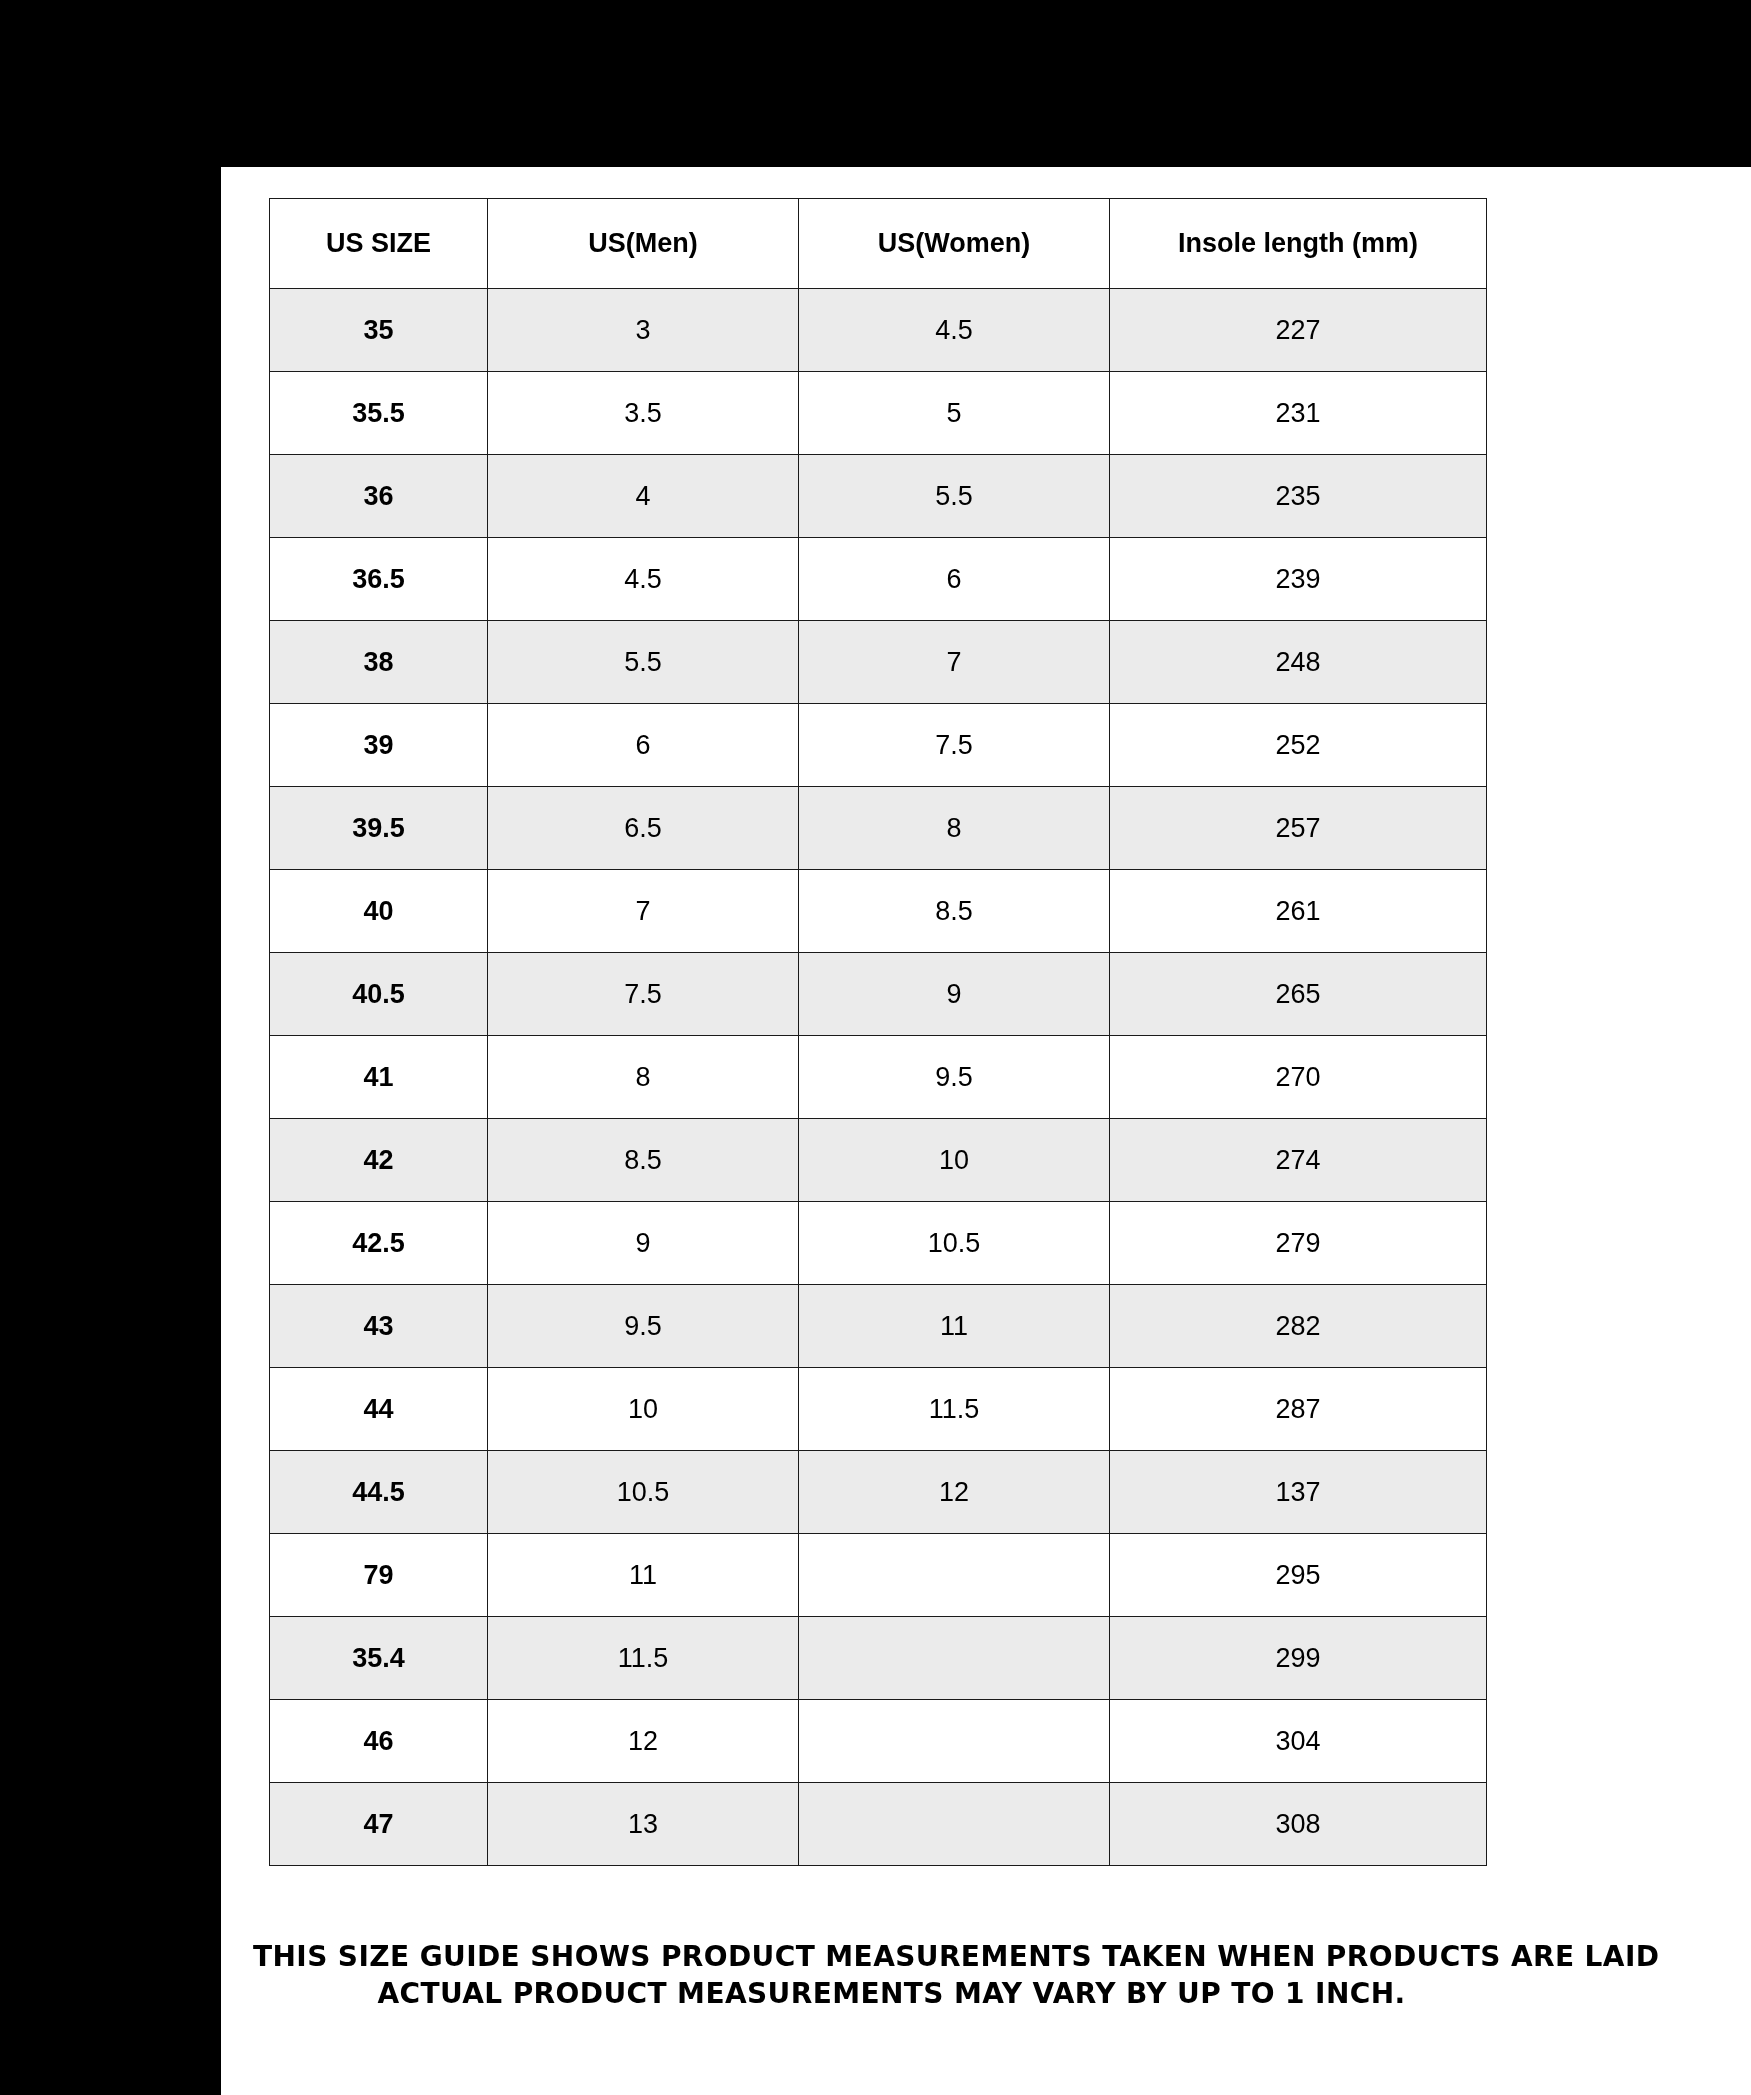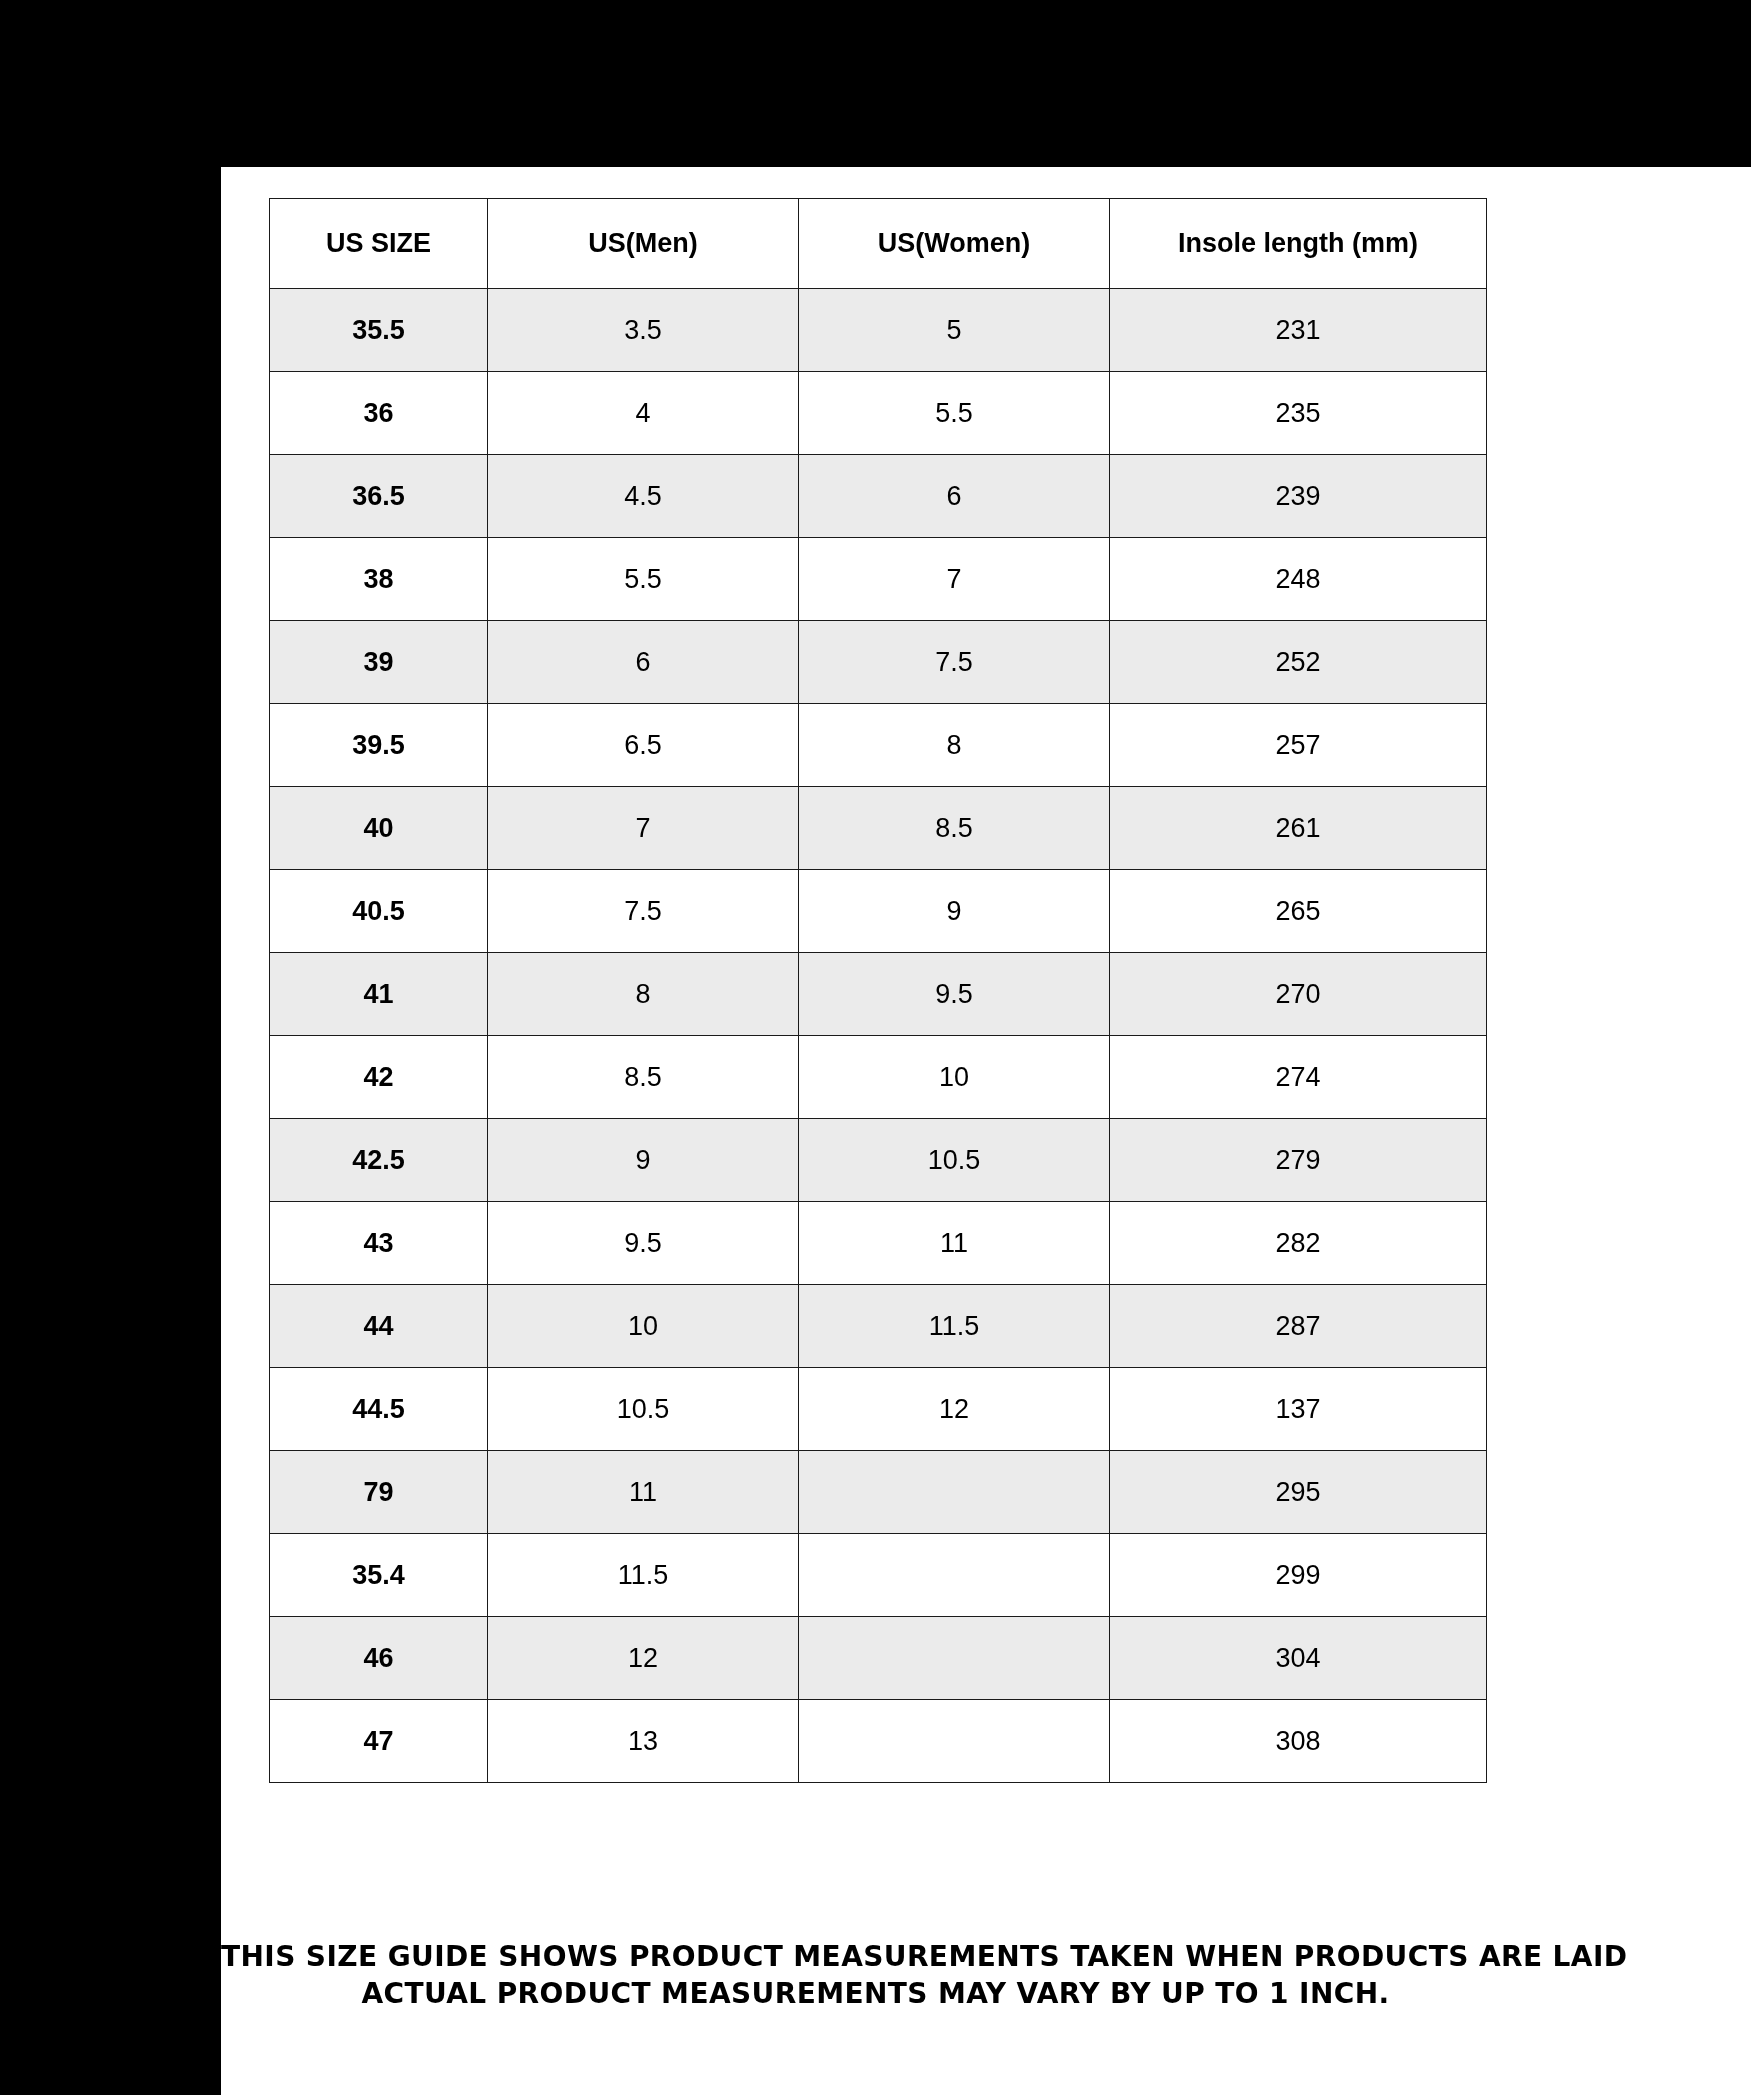--- a/index.html
+++ b/index.html
@@ -100,20 +100,21 @@
     text-align: center;
     font-family: "DejaVu Sans", sans-serif;
     font-weight: bold;
     font-size: 28px;
     line-height: 1.32;
     letter-spacing: 0.4px;
     color: #000000;
   }
   .footnote div {
     white-space: nowrap;
+    padding-left: 32px;
   }
 </style>
 </head>
 <body>
 
 <div class="page">
 
   <div class="top-band"></div>
   <div class="side-band-left"></div>
   <div class="side-band-right"></div>
@@ -131,20 +132,26 @@
         <thead>
           <tr>
             <th>US SIZE</th>
             <th>US(Men)</th>
             <th>US(Women)</th>
             <th>Insole length (mm)</th>
           </tr>
         </thead>
         <tbody>
           <tr>
+            <td class="col-size">35</td>
+            <td>3</td>
+            <td>4.5</td>
+            <td>227</td>
+          </tr>
+          <tr>
             <td class="col-size">35.5</td>
             <td>3.5</td>
             <td>5</td>
             <td>231</td>
           </tr>
           <tr>
             <td class="col-size">36</td>
             <td>4</td>
             <td>5.5</td>
             <td>235</td>

